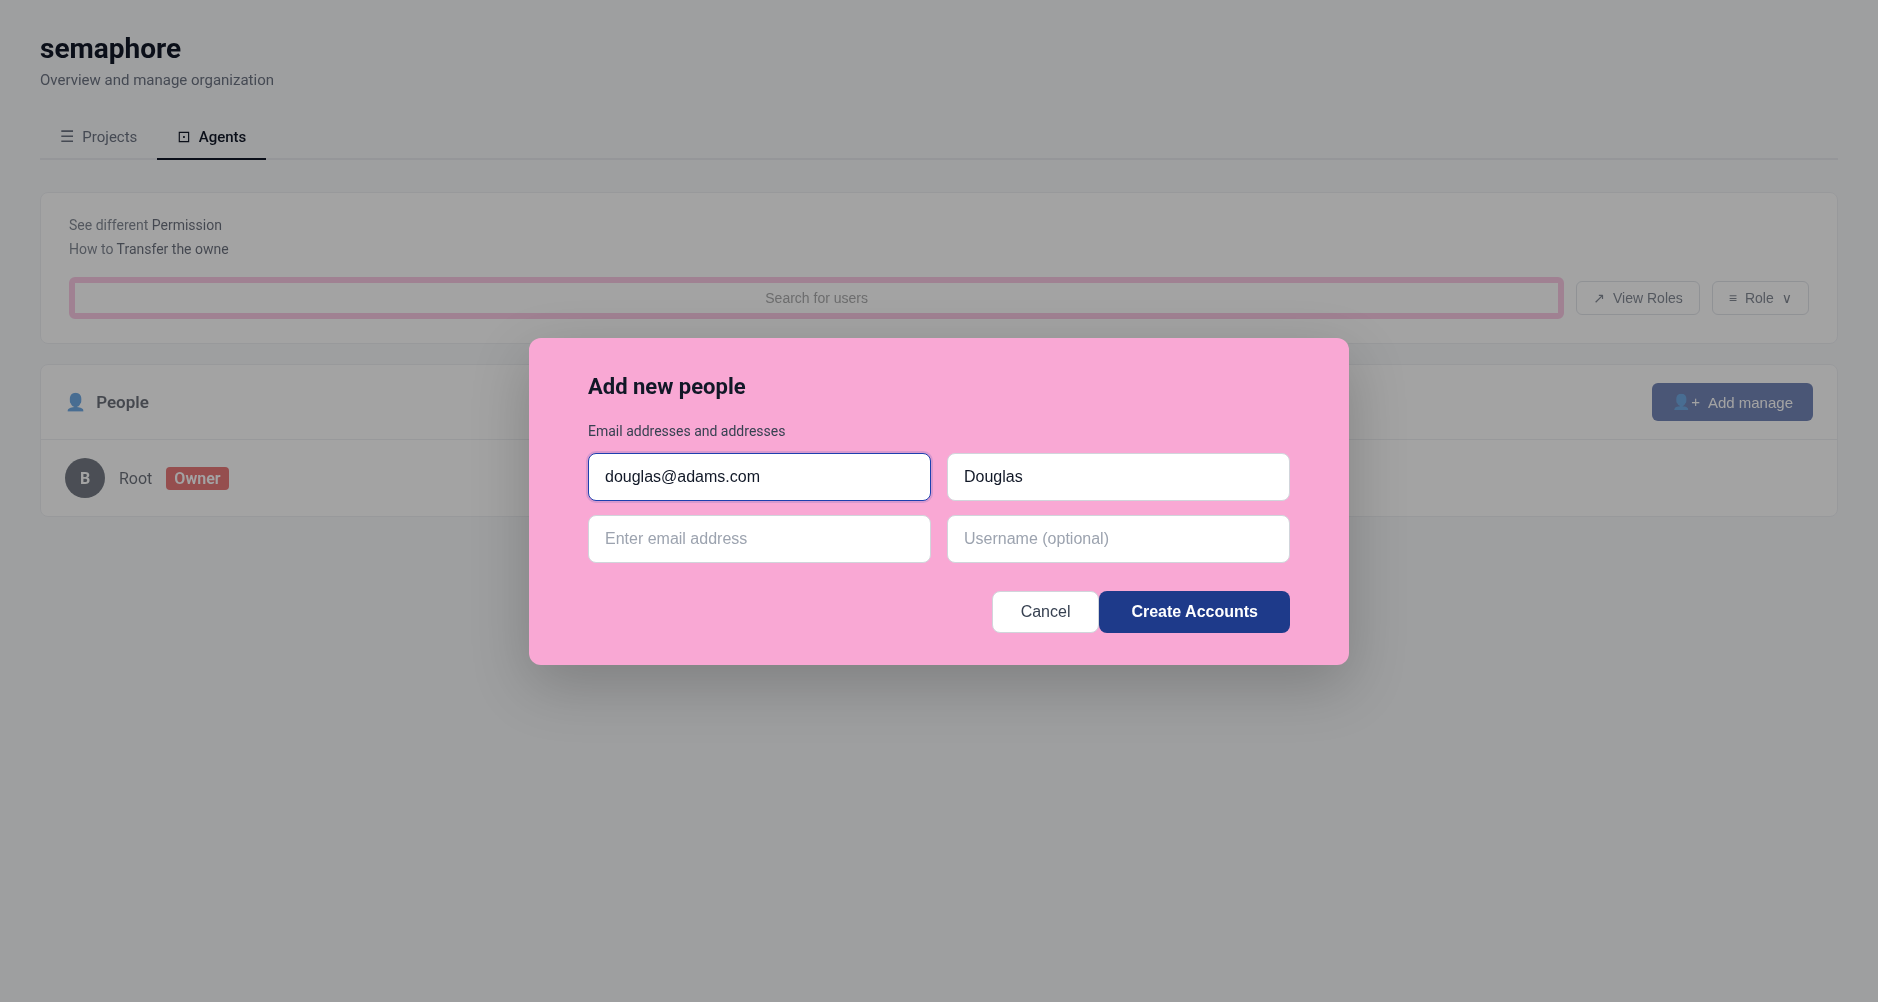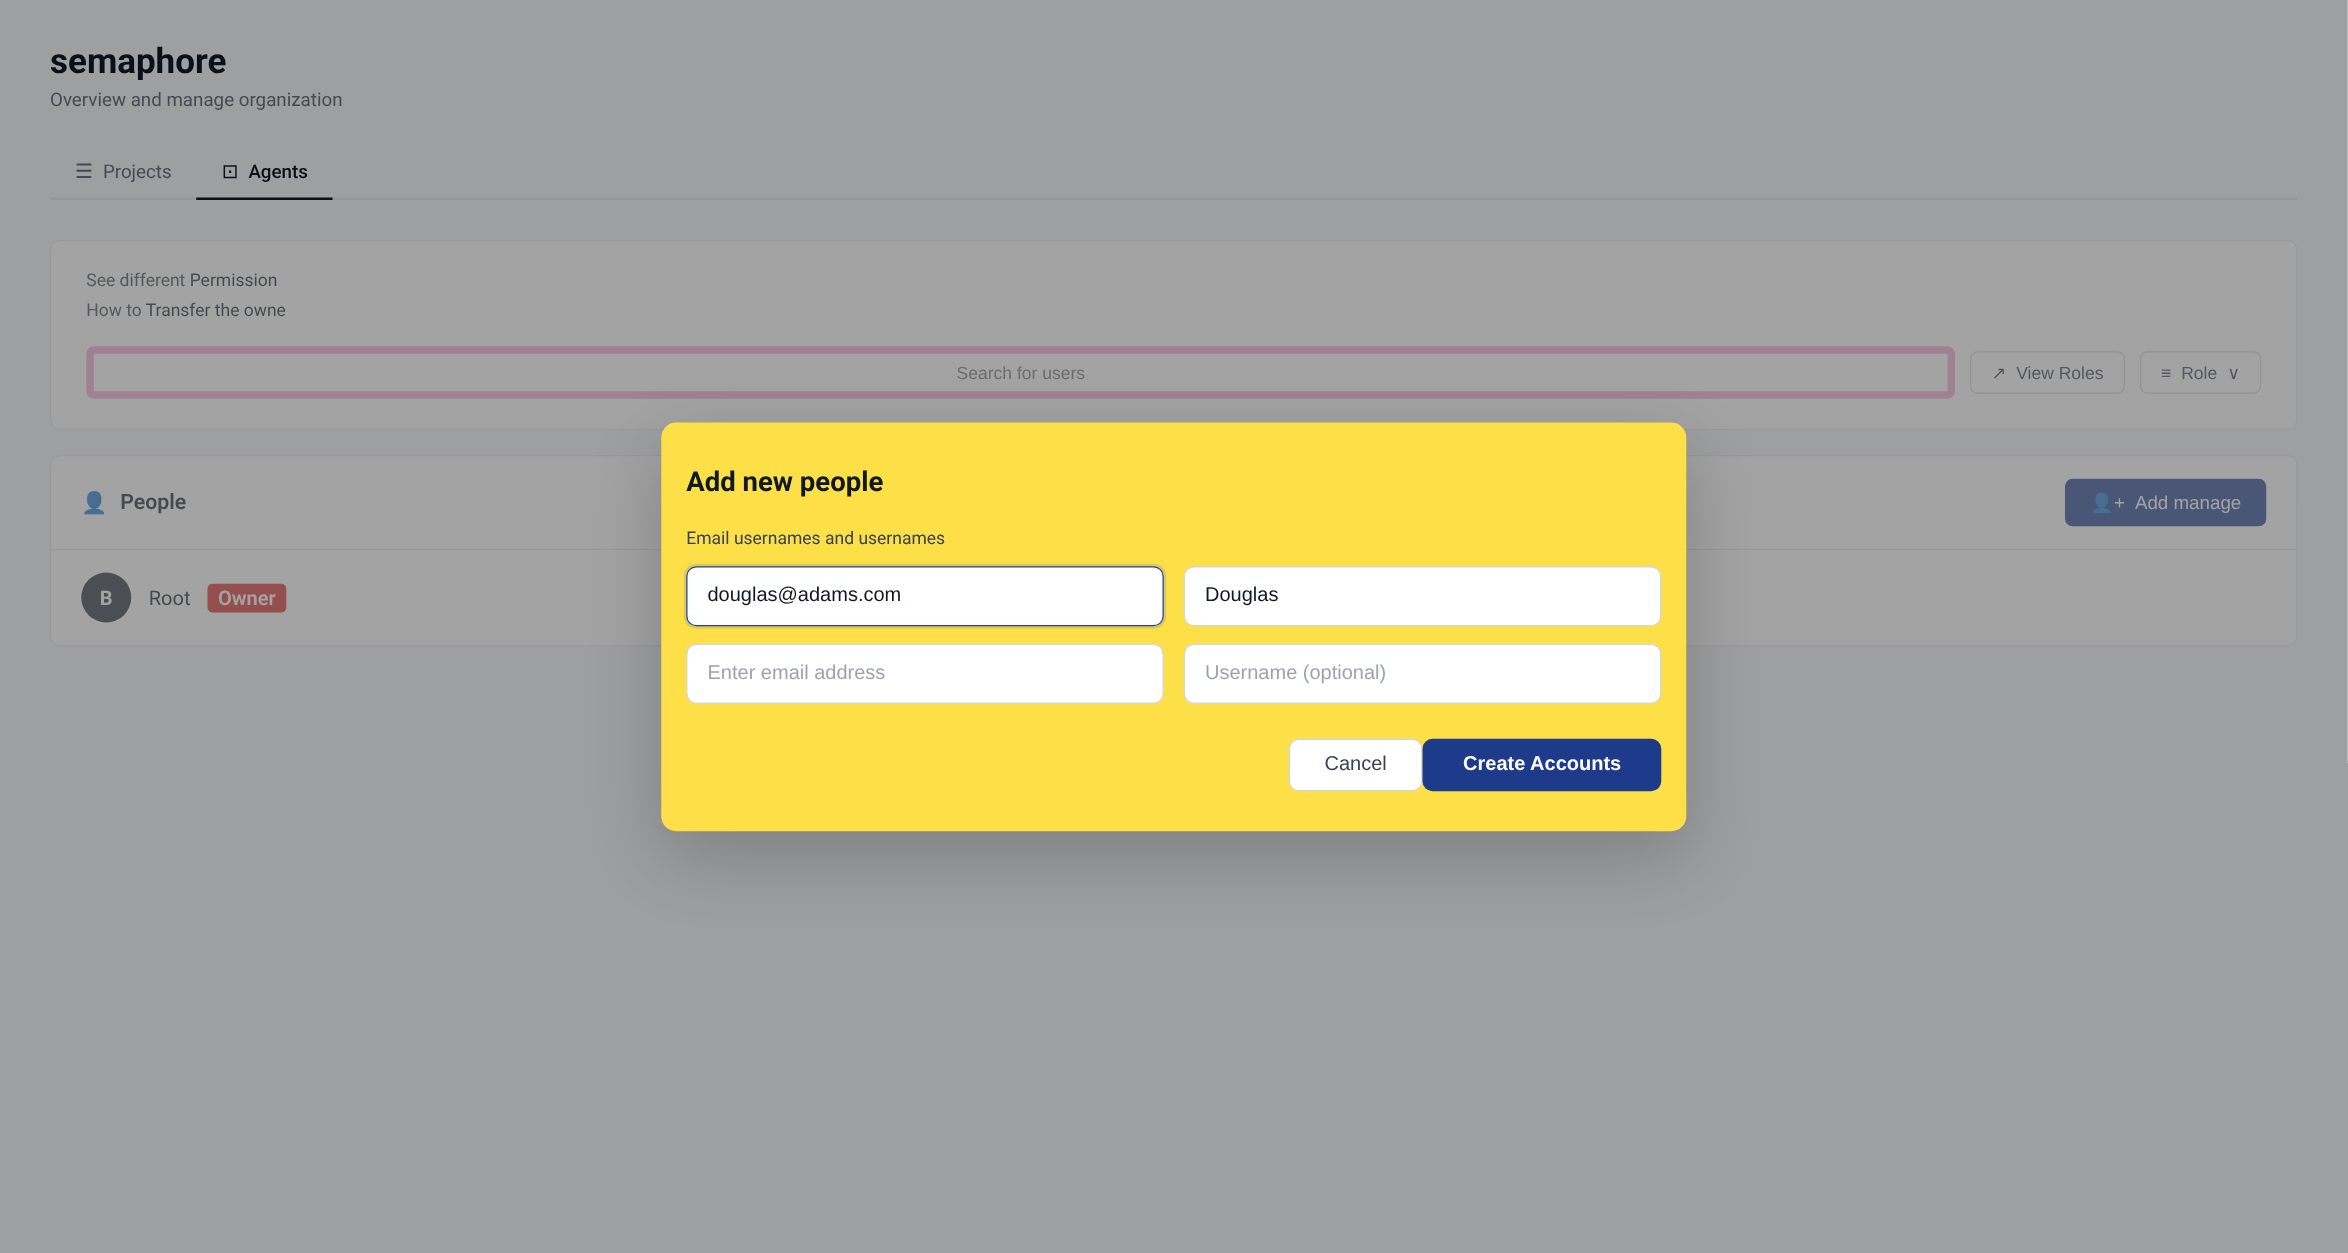--- a/index.html
+++ b/index.html
@@ -205,23 +205,23 @@
     .overlay {
       position: absolute;
       inset: 0;
       background: rgba(0,0,0,0.35);
       display: flex;
       align-items: center;
       justify-content: center;
     }
 
     .modal {
-      background: #fde047;
+      background: #f9a8d4;
       border-radius: 12px;
-      padding: 36px 20px 32px;
+      padding: 36px 59px 32px;
       width: 820px;
       box-shadow: 0 20px 60px rgba(0,0,0,0.2);
     }
 
     .modal-title {
       font-size: 22px;
       font-weight: 700;
       color: #111827;
       margin-bottom: 24px;
     }
@@ -344,21 +344,21 @@
       </div>
       <span class="person-name">Root</span>
       <span class="owner-badge">Owner</span>
     </div>
   </div>
 </div>
 
 <div class="overlay">
   <div class="modal">
     <h2 class="modal-title">Add new people</h2>
-    <p class="modal-label">Email usernames and usernames</p>
+    <p class="modal-label">Email addresses and addresses</p>
 
     <div class="modal-fields-row">
       <input class="modal-input focused" type="text" value="douglas@adams.com" style="">
       <input class="modal-input" type="text" value="Douglas" style="">
     </div>
 
     <div class="modal-fields-row">
       <input class="modal-input" type="text" placeholder="Enter email address" style="">
       <input class="modal-input" type="text" placeholder="Username (optional)" style="">
     </div>

